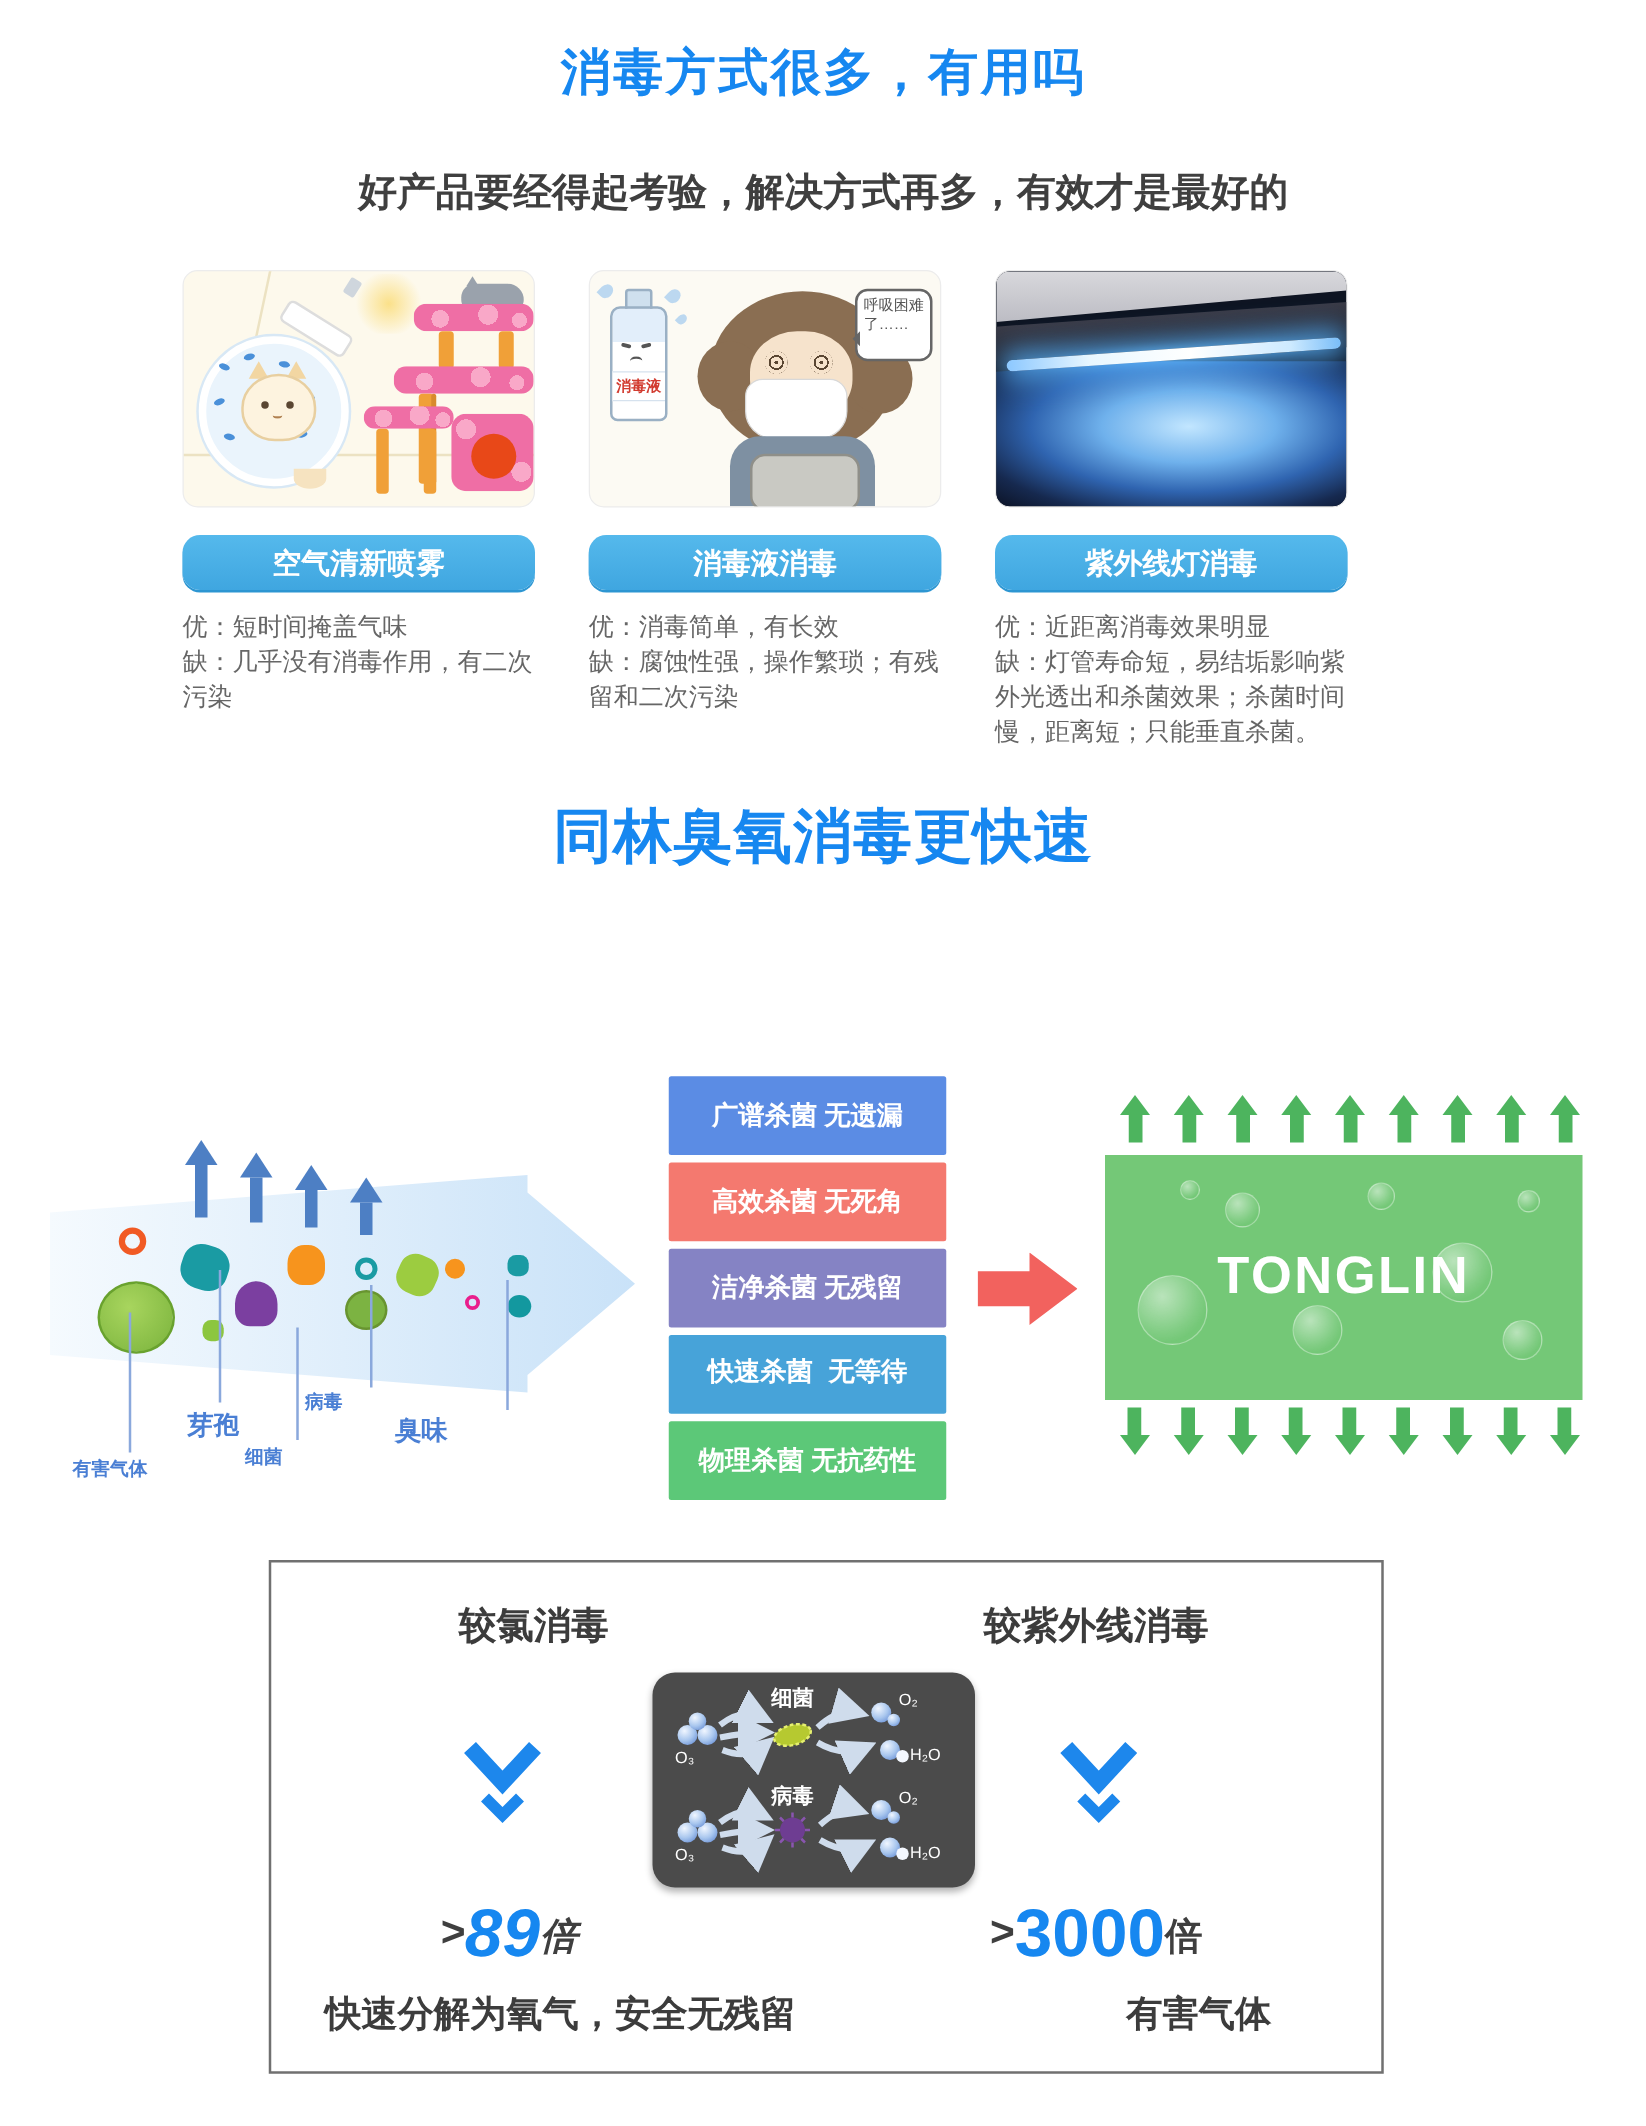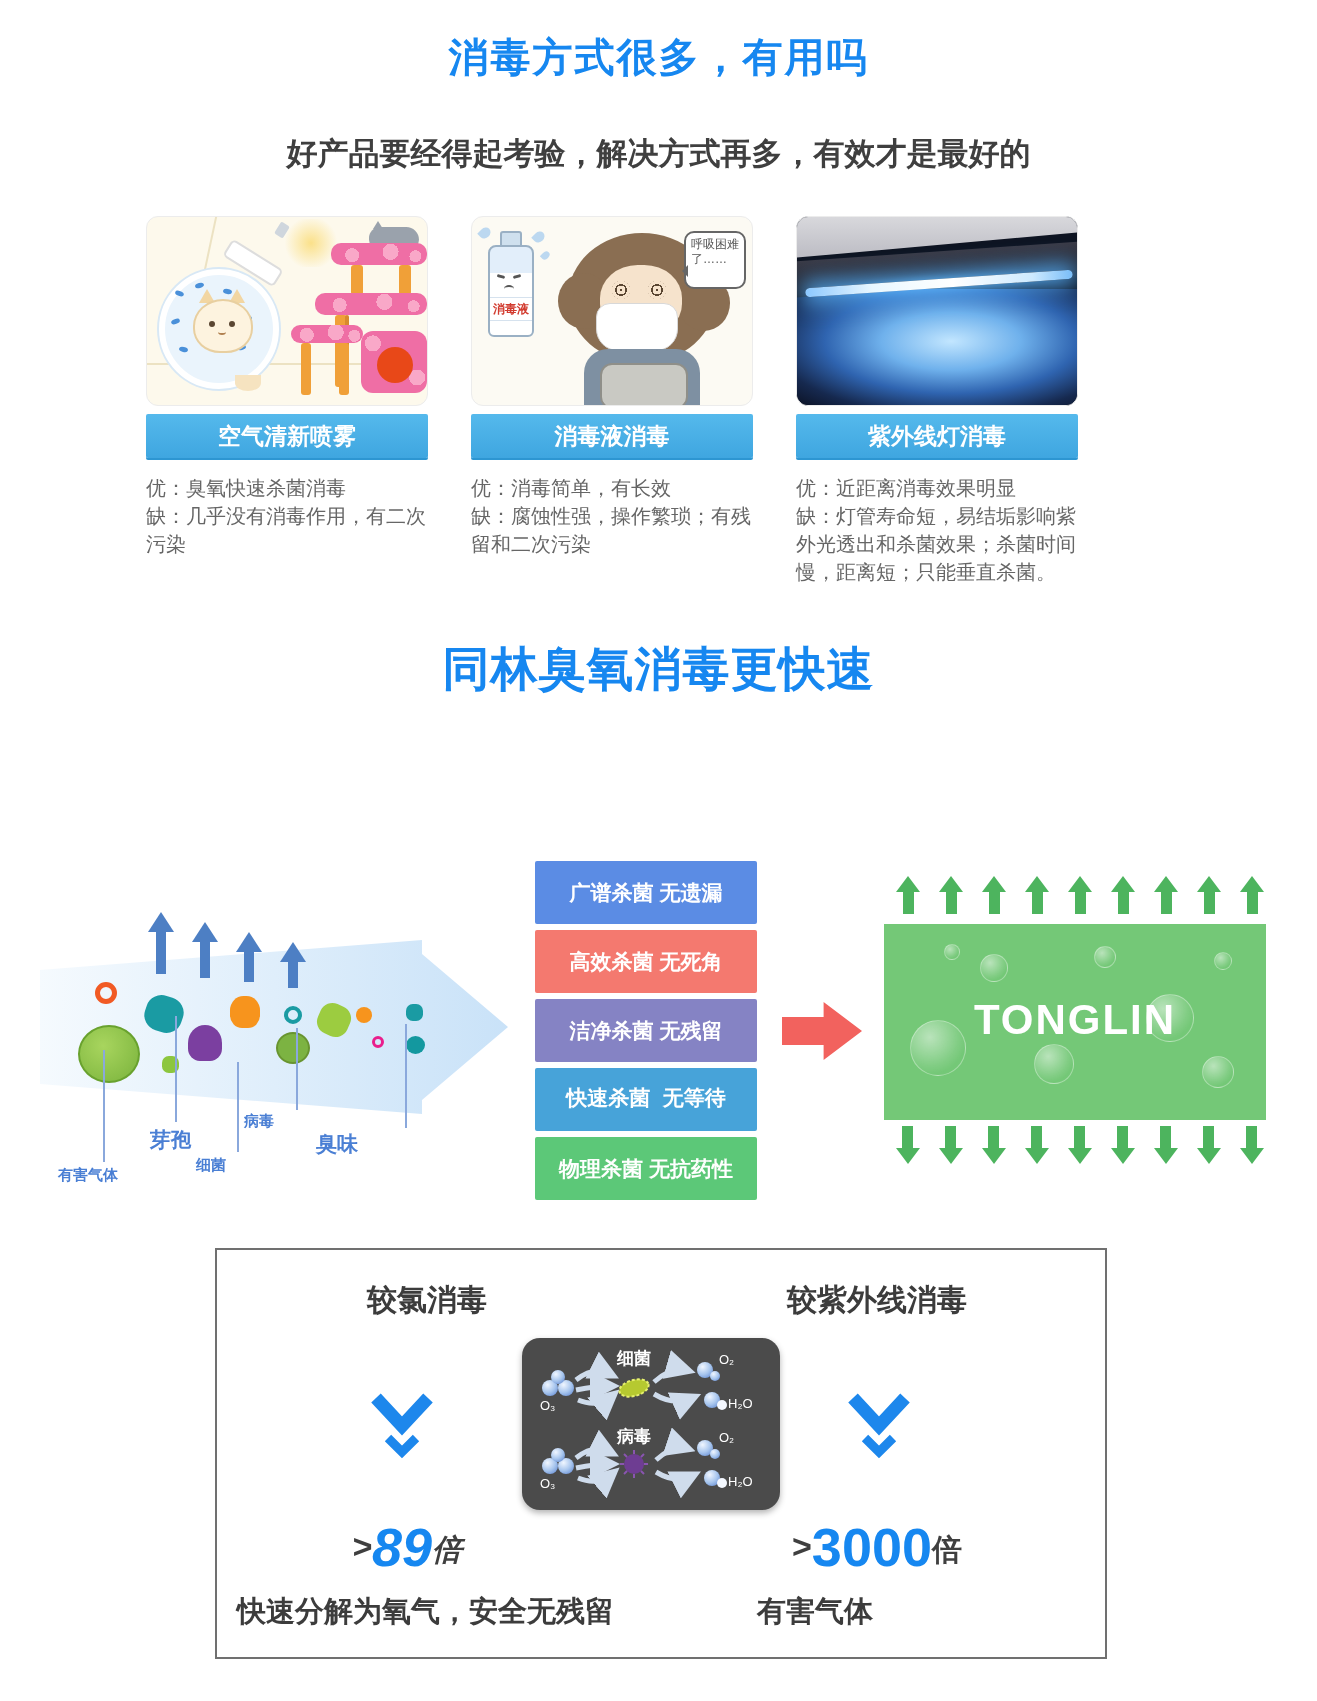--- a/index.html
+++ b/index.html
@@ -10,21 +10,21 @@
   .abs{position:absolute;}
   
   .main-title{left:0;top:30px;width:100%;text-align:center;font-size:40px;font-weight:bold;color:#1687f0;letter-spacing:2px;}
   .main-sub{left:0;top:133px;width:100%;text-align:center;font-size:31px;font-weight:bold;color:#3f3f3f;}
   .sec2-title{left:0;top:638px;width:100%;text-align:center;font-size:47px;font-weight:bold;color:#1687f0;letter-spacing:1px;}
   .sec2-sub{left:0;top:758px;width:100%;text-align:center;font-size:30px;font-weight:bold;color:#3f3f3f;}
   
   .card{top:216px;width:282px;}
   .card1{left:146px;} .card2{left:471px;} .card3{left:796px;}
   .card-img{position:relative;width:280px;height:188px;border:1px solid #ececec;border-radius:12px;overflow:hidden;background:#fdf9ec;}
-  .card-label{margin-top:8px;height:44px;line-height:44px;text-align:center;border-radius:2px;
+  .card-label{margin-top:22px;height:44px;line-height:44px;text-align:center;border-radius:14px;
     background:linear-gradient(#55b9ec,#3fa6e0);color:#fff;font-size:23px;font-weight:bold;
     box-shadow:0 2px 0 #2d96d2;}
   .card-text{margin-top:16px;font-size:20px;line-height:1.4;color:#666;}
   .card-text span{display:block;}
   
   .wallline{background:#ece2c2;}
   .porthole{left:12px;top:52px;width:108px;height:108px;border-radius:50%;background:#eaf4fc;border:6px solid #fff;box-shadow:0 0 0 2px #d8e8f5;}
   .fish{position:absolute;width:9px;height:5px;border-radius:50%;background:#4a90d9;}
   .cathead{left:46px;top:82px;width:56px;height:50px;border-radius:50% 50% 45% 45%;background:#fdf3df;border:2px solid #e8cfa0;}
   .catear{width:0;height:0;border-left:8px solid transparent;border-right:8px solid transparent;border-bottom:14px solid #f2d6a2;}
@@ -86,21 +86,21 @@
     background:radial-gradient(circle at 35% 30%,rgba(255,255,255,.5),rgba(255,255,255,.1) 55%,rgba(255,255,255,0) 72%);}
   .brand{left:884px;top:996px;width:382px;text-align:center;color:#fff;font-size:42px;font-weight:bold;letter-spacing:2px;}
   
   .cmp-box{left:215px;top:1248px;width:888px;height:407px;border:2px solid #707070;background:#fff;}
   .cmp-head{top:30px;width:250px;text-align:center;font-size:30px;font-weight:bold;color:#3c3c3c;}
   .cmp-panel{left:305px;top:88px;width:258px;height:172px;background:#4b4b4b;border-radius:18px;box-shadow:0 3px 6px rgba(0,0,0,.3);}
   .stat{top:266px;text-align:center;white-space:nowrap;}
   .stat .gt{font-size:34px;font-weight:bold;color:#3f3f3f;vertical-align:8px;}
   .stat .val{font-size:54px;font-weight:bold;color:#1687f0;}
   .stat .unit{font-size:30px;font-weight:bold;color:#3f3f3f;vertical-align:6px;}
-  .cap{top:342px;text-align:left;font-size:29px;font-weight:bold;color:#3c3c3c;padding-left:20px;}
+  .cap{top:342px;text-align:right;font-size:29px;font-weight:bold;color:#3c3c3c;}
 </style>
 </head>
 <body>
 
 <div class="page">
 
   <div class="abs main-title">消毒方式很多，有用吗</div>
   <div class="abs main-sub">好产品要经得起考验，解决方式再多，有效才是最好的</div>
 
   <div class="abs card card1">
@@ -135,21 +135,21 @@
       <div class="abs post" style="left:188px;top:98px;width:12px;height:72px;"></div>
       <div class="abs post" style="left:198px;top:98px;width:4px;height:72px;background:#d88a2c;"></div>
       <div class="abs platform" style="left:144px;top:108px;width:72px;height:18px;"></div>
       <div class="abs post" style="left:154px;top:126px;width:10px;height:52px;"></div>
       <div class="abs post" style="left:192px;top:126px;width:10px;height:52px;"></div>
       <div class="abs catbox"></div>
       <div class="abs cathole"></div>
     </div>
     <div class="card-label">空气清新喷雾</div>
     <div class="card-text">
-      <span>优：臭氧快速杀菌消毒</span>
+      <span>优：短时间掩盖气味</span>
       <span>缺：几乎没有消毒作用，有二次污染</span>
     </div>
   </div>
 
   <div class="abs card card2">
     <div class="card-img c2bg">
       <div class="abs bottle-cap"></div>
       <div class="abs bottle">
         <div class="abs bottle-eye" style="left:7px;top:28px;transform:rotate(14deg);"></div>
         <div class="abs bottle-eye" style="left:23px;top:28px;transform:rotate(-14deg);"></div>

